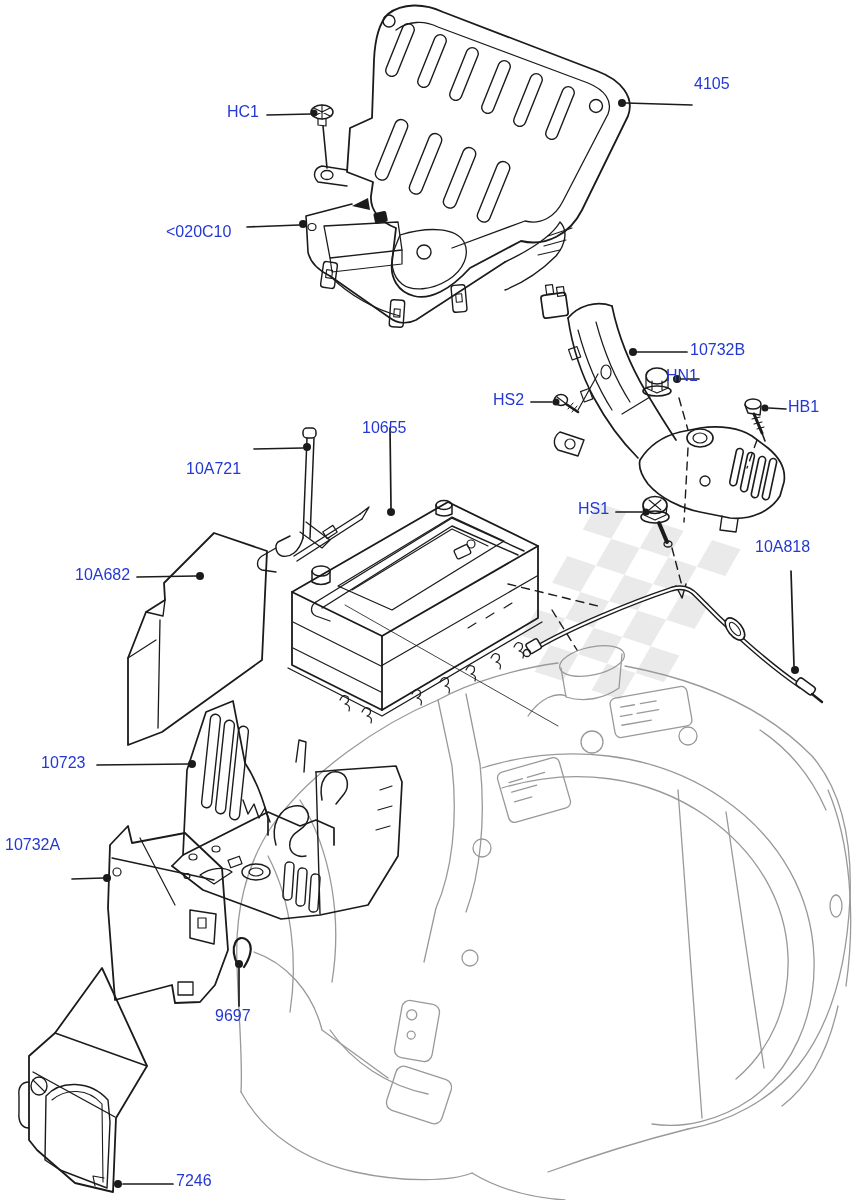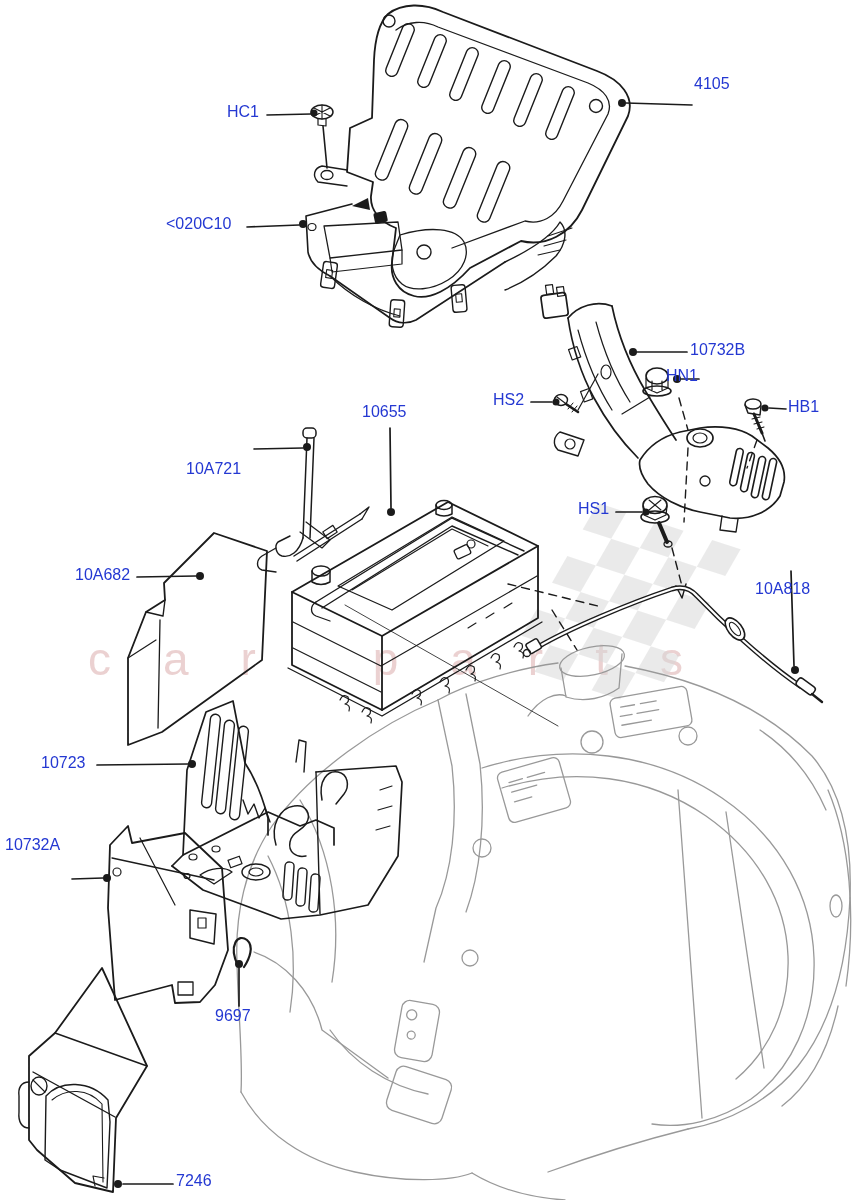--- a/index.html
+++ b/index.html
@@ -11,21 +11,20 @@
           letter-spacing:52px;color:rgba(205,140,140,0.40);white-space:nowrap;z-index:1;}
   .art{position:absolute;left:0;top:0;z-index:2;}
   .plabel{position:absolute;font-size:16px;line-height:1;color:#2438d2;white-space:nowrap;z-index:3;
           cursor:pointer;}
 </style>
 </head>
 <body>
 
 <div class="canvas">
 
-  <div class="wm-sub">car parts</div>
 
   <svg class="art" width="856" height="1200" viewBox="0 0 856 1200" fill="none" stroke-linecap="round" stroke-linejoin="round">
 
     <g transform="translate(598,503) rotate(18) skewX(-12)" opacity="0.5" fill="#d7d7d7" stroke="none">
       <rect x="0" y="0" width="30" height="30"></rect>
         <rect x="60" y="0" width="30" height="30"></rect>
         <rect x="120" y="0" width="30" height="30"></rect>
       <rect x="30" y="30" width="30" height="30"></rect>
         <rect x="90" y="30" width="30" height="30"></rect>
       <rect x="0" y="60" width="30" height="30"></rect>
@@ -344,28 +343,28 @@
         <circle cx="107" cy="878" r="4" fill="#1b1b1b" stroke="none"></circle>
       <path d="M 239,1006 L 239,968"></path>
         <circle cx="239" cy="964" r="4" fill="#1b1b1b" stroke="none"></circle>
       <path d="M 173,1184 L 123,1184"></path>
         <circle cx="118" cy="1184" r="4" fill="#1b1b1b" stroke="none"></circle>
     </g>
   </svg>
 
   <div class="plabel" style="left:227px;top:104px">HC1</div>
   <div class="plabel" style="left:694px;top:76px">4105</div>
-  <div class="plabel" style="left:166px;top:216px">&lt;020C10</div>
+  <div class="plabel" style="left:166px;top:224px">&lt;020C10</div>
   <div class="plabel" style="left:690px;top:342px">10732B</div>
   <div class="plabel" style="left:666px;top:368px">HN1</div>
   <div class="plabel" style="left:493px;top:392px">HS2</div>
   <div class="plabel" style="left:788px;top:399px">HB1</div>
   <div class="plabel" style="left:578px;top:501px">HS1</div>
-  <div class="plabel" style="left:362px;top:404px">10655</div>
+  <div class="plabel" style="left:362px;top:420px">10655</div>
   <div class="plabel" style="left:186px;top:461px">10A721</div>
   <div class="plabel" style="left:75px;top:567px">10A682</div>
-  <div class="plabel" style="left:755px;top:581px">10A818</div>
+  <div class="plabel" style="left:755px;top:539px">10A818</div>
   <div class="plabel" style="left:41px;top:755px">10723</div>
   <div class="plabel" style="left:5px;top:837px">10732A</div>
   <div class="plabel" style="left:215px;top:1008px">9697</div>
   <div class="plabel" style="left:176px;top:1173px">7246</div>
 
 </div>
 
 </body></html>

